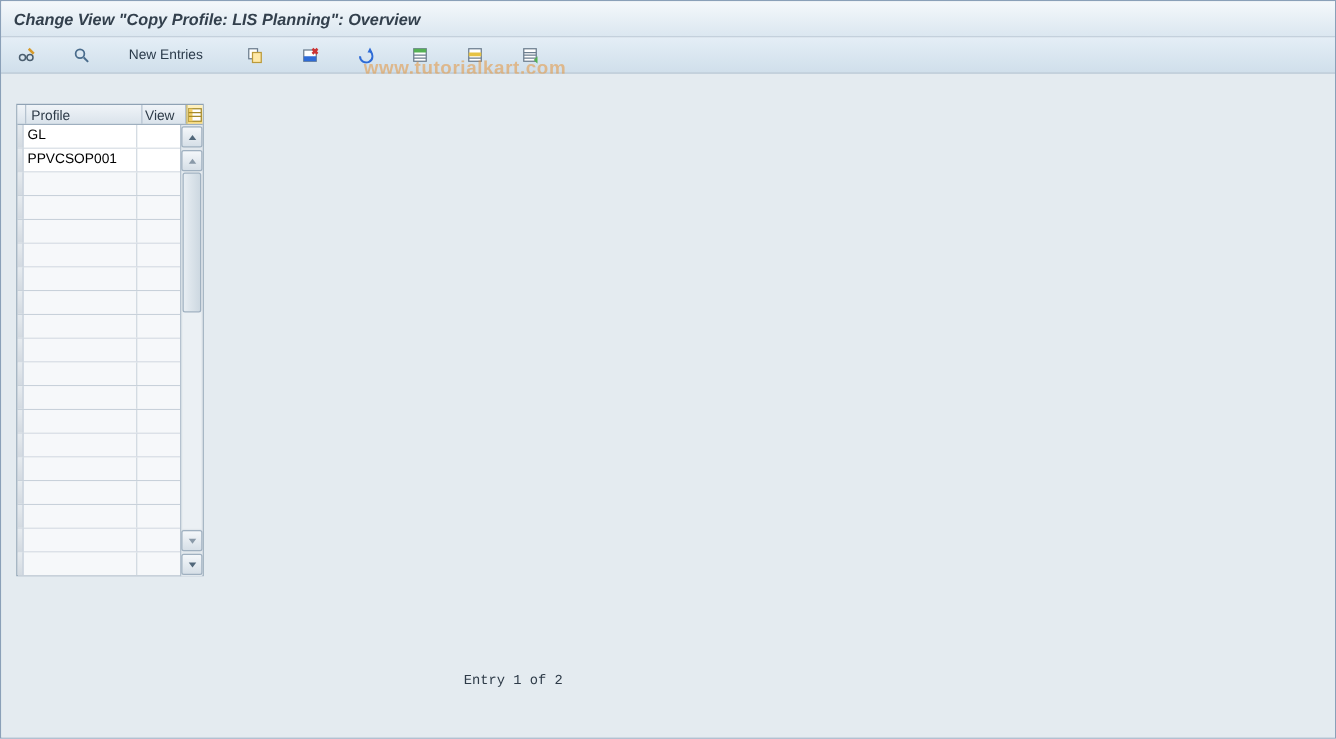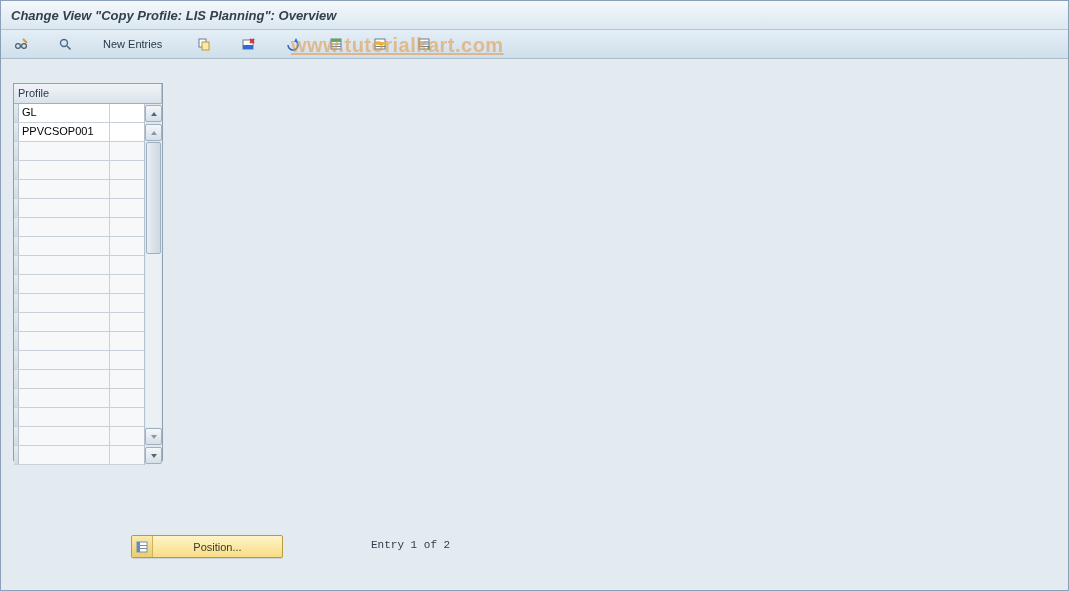--- a/index.html
+++ b/index.html
@@ -63,27 +63,26 @@
     color: #2a3a4a;
     cursor: pointer;
     height:20px;
     display:flex;
     align-items:center;
   }
 
   .watermark {
     position: absolute;
     left: 290px;
-    top: 4px;
-    font-size: 20px;
+    top: 16px;
+    font-size: 15px;
     font-weight: bold;
     color: rgba(230,150,60,0.55);
     letter-spacing: 0.5px;
     pointer-events: none;
-    text-decoration: underline;
   }
 
   
   .content {
     position: absolute;
     top: 58px;
     left: 0; right:0; bottom:0;
     background: #e4ebf0;
   }
 
@@ -98,21 +97,20 @@
     background: #f5f7f9;
     box-sizing: border-box;
     display: flex;
     flex-direction: column;
   }
   .grid-header {
     display: flex;
     height: 19px;
     background: linear-gradient(#f0f4f8,#dae3eb);
     border-bottom: 1px solid #9eafbf;
-    flex-direction: column;
   }
   .gh-sel { width: 14px; border-right:1px solid #b5c2cf; }
   .gh-profile { flex:0 0 84px; border-right:1px solid #b5c2cf; padding:3px 4px 0 4px; color:#2e3b48;}
   .gh-srce { flex:0 0 30px; border-right:1px solid #b5c2cf; padding:3px 2px 0 2px; color:#2e3b48;}
   .gh-cfg {
     width: 18px;
     background: linear-gradient(#fff2c4,#f7da7f);
     border-left:1px solid #c8b15a;
     display:flex; align-items:center; justify-content:center;
     cursor:pointer;
@@ -427,28 +425,17 @@
           </div>
           <div class="vs-btn">
             <svg width="8" height="8">
                 <polygon points="1,2 7,2 4,6" fill="#51677a"></polygon>
               </svg>
           </div>
         </div>
       </div>
     </div>
 
-    <div class="position-btn">
-      <div class="pb-icon">
-        <svg width="14" height="14">
-          <rect x="2" y="2" width="10" height="10" fill="#fff" stroke="#7a8fa3"></rect>
-          <rect x="2" y="2" width="3" height="10" fill="#5a88d8"></rect>
-          <line x1="2" y1="5.5" x2="12" y2="5.5" stroke="#7a8fa3"></line>
-          <line x1="2" y1="8.5" x2="12" y2="8.5" stroke="#7a8fa3"></line>
-        </svg>
-      </div>
-      <span class="pb-label">Position...</span>
-    </div>
 
     <div class="entry-text">Entry 1 of 2</div>
 
   </div>
 </div>
 
 </body></html>

